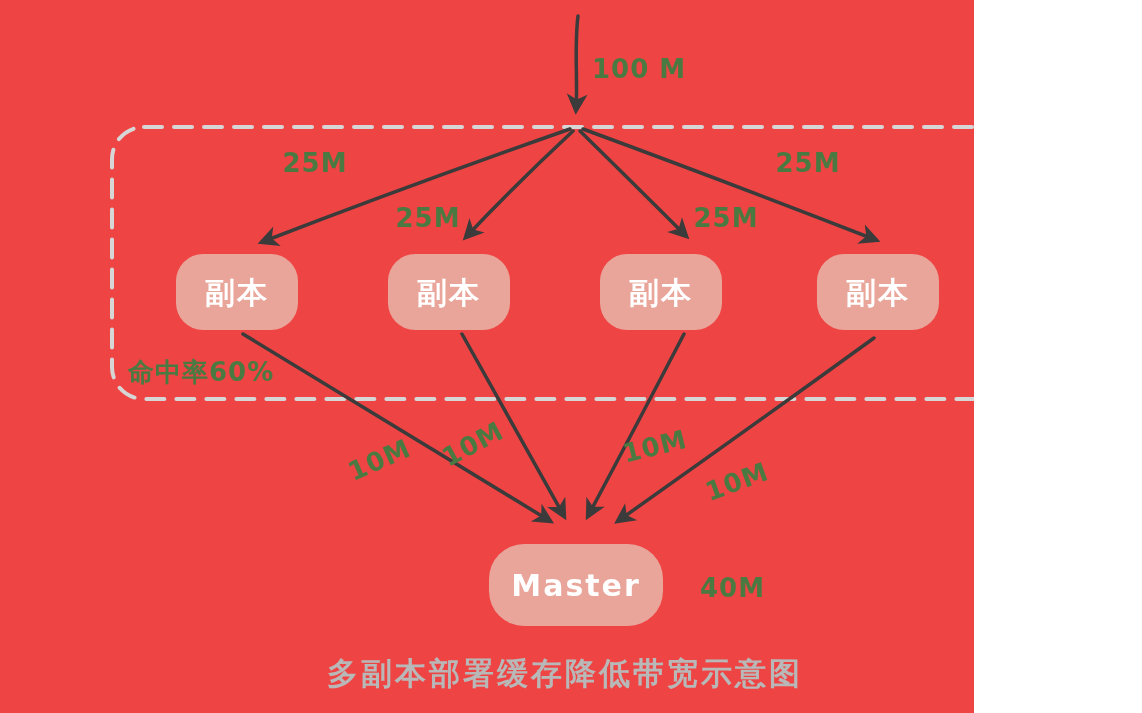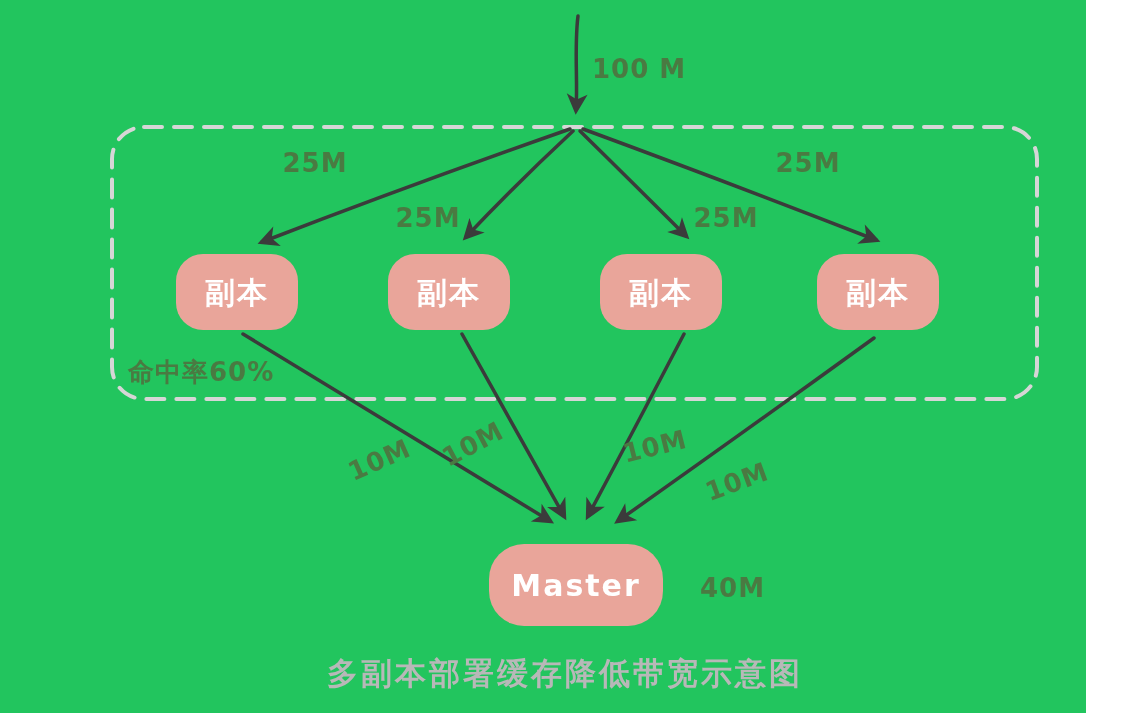--- a/index.html
+++ b/index.html
@@ -2,23 +2,23 @@
 <html><head>
 <meta charset="utf-8">
 <style>
   html, body {
     margin: 0;
     padding: 0;
     background: #ffffff;
   }
   .stage {
     position: relative;
-    width: 1086px;
+    width: 974px;
     height: 713px;
-    background: #22c55e;
+    background: #ef4444;
     overflow: hidden;
     font-family: "DejaVu Sans", sans-serif;
   }
   svg text {
     font-family: "DejaVu Sans", sans-serif;
   }
   .green-label {
     font-size: 26px;
     font-weight: 600;
     letter-spacing: 1px;

